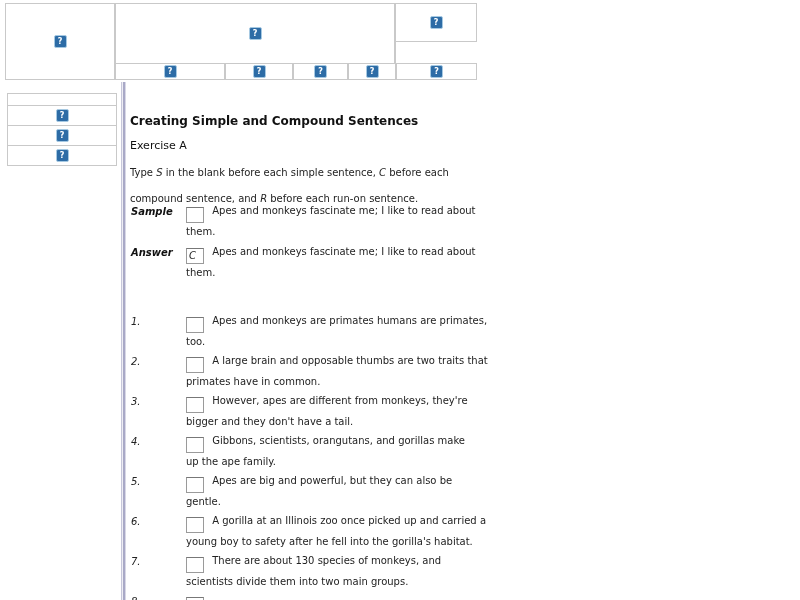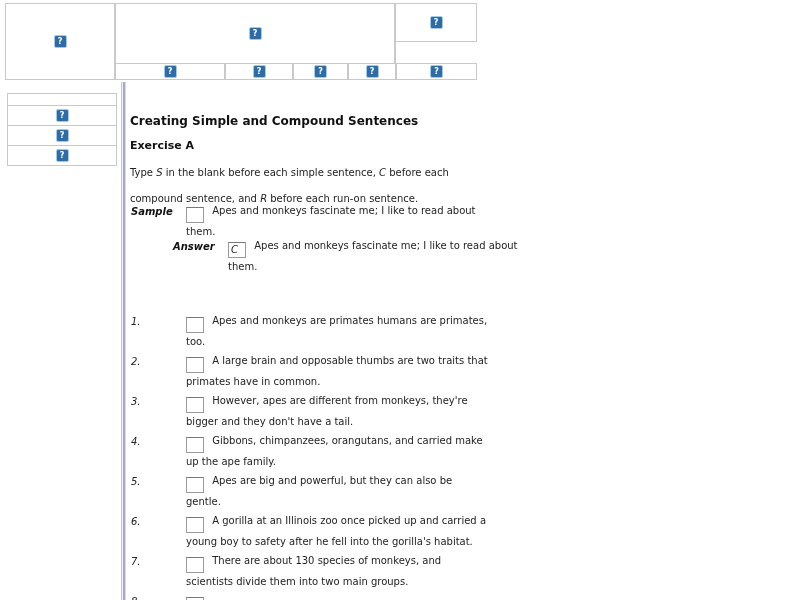--- a/index.html
+++ b/index.html
@@ -32,21 +32,21 @@
   .side-row + .side-row{margin-top:-1px;}
   .side-row.r1{height:13px;}
   .side-row.r2,.side-row.r3,.side-row.r4{height:21px;}
 
   
   .divider{position:absolute;left:121px;top:82px;width:5px;height:518px;
            background:linear-gradient(to right,#c7c7da 0 1px,#eeeef4 1px 2px,#a9a9c7 2px 4px,#d8d8e6 4px 5px);}
 
   
   .title{position:absolute;left:130px;top:114px;font-size:12px;font-weight:bold;color:#111;}
-  .heading{position:absolute;left:130px;top:139px;font-size:11px;font-weight:bold;color:#111;}
+  .heading{position:absolute;left:130px;top:139px;font-size:11px;font-weight:normal;color:#111;}
   .instr{position:absolute;left:130px;top:160px;width:340px;font-size:10px;line-height:26px;}
 
   .row{position:absolute;left:130px;width:400px;font-size:10px;line-height:17px;}
   .row .lbl{position:absolute;left:1px;top:1px;font-style:italic;}
   .row .lbl.bold{font-weight:bold;color:#111;}
   .row .para{display:block;margin-left:56px;width:320px;}
   .itext{white-space:pre-line;}
   .blank{width:18px;height:16px;border:1px solid #9a9a9a;border-top-color:#777;
          background:#fff;font-family:"DejaVu Sans",sans-serif;font-size:10px;
          padding:0 0 0 2px;margin:0 5px 0 0;vertical-align:-4px;box-sizing:border-box;color:#222;}
@@ -104,21 +104,21 @@
 
   <div class="row" style="top:202px;">
     <span class="lbl bold">Sample</span>
     <span class="para">
       <input class="blank" value="" style="">
       <span class="itext">Apes and monkeys fascinate me; I like to read about
 them.</span>
     </span>
   </div>
 
-  <div class="row" style="top:237px;margin-left:42px;">
+  <div class="row" style="top:243px;">
     <span class="lbl bold">Answer</span>
     <span class="para">
       <input class="blank italic" value="C" style="">
       <span class="itext">Apes and monkeys fascinate me; I like to read about
 them.</span>
     </span>
   </div>
 
   <div id="items">
     <div class="row item-row" style="top: 312px;">
@@ -145,21 +145,21 @@
         <input class="blank" value="" style="">
         <span class="itext">However, apes are different from monkeys, they're
 bigger and they don't have a tail.</span>
       </span>
     </div>
 
     <div class="row item-row" style="top: 432px;">
       <span class="lbl num">4.</span>
       <span class="para">
         <input class="blank" value="" style="">
-        <span class="itext">Gibbons, chimpanzees, orangutans, and carried make
+        <span class="itext">Gibbons, scientists, orangutans, and gorillas make
 up the ape family.</span>
       </span>
     </div>
 
     <div class="row item-row" style="top: 472px;">
       <span class="lbl num">5.</span>
       <span class="para">
         <input class="blank" value="" style="">
         <span class="itext">Apes are big and powerful, but they can also be
 gentle.</span>

